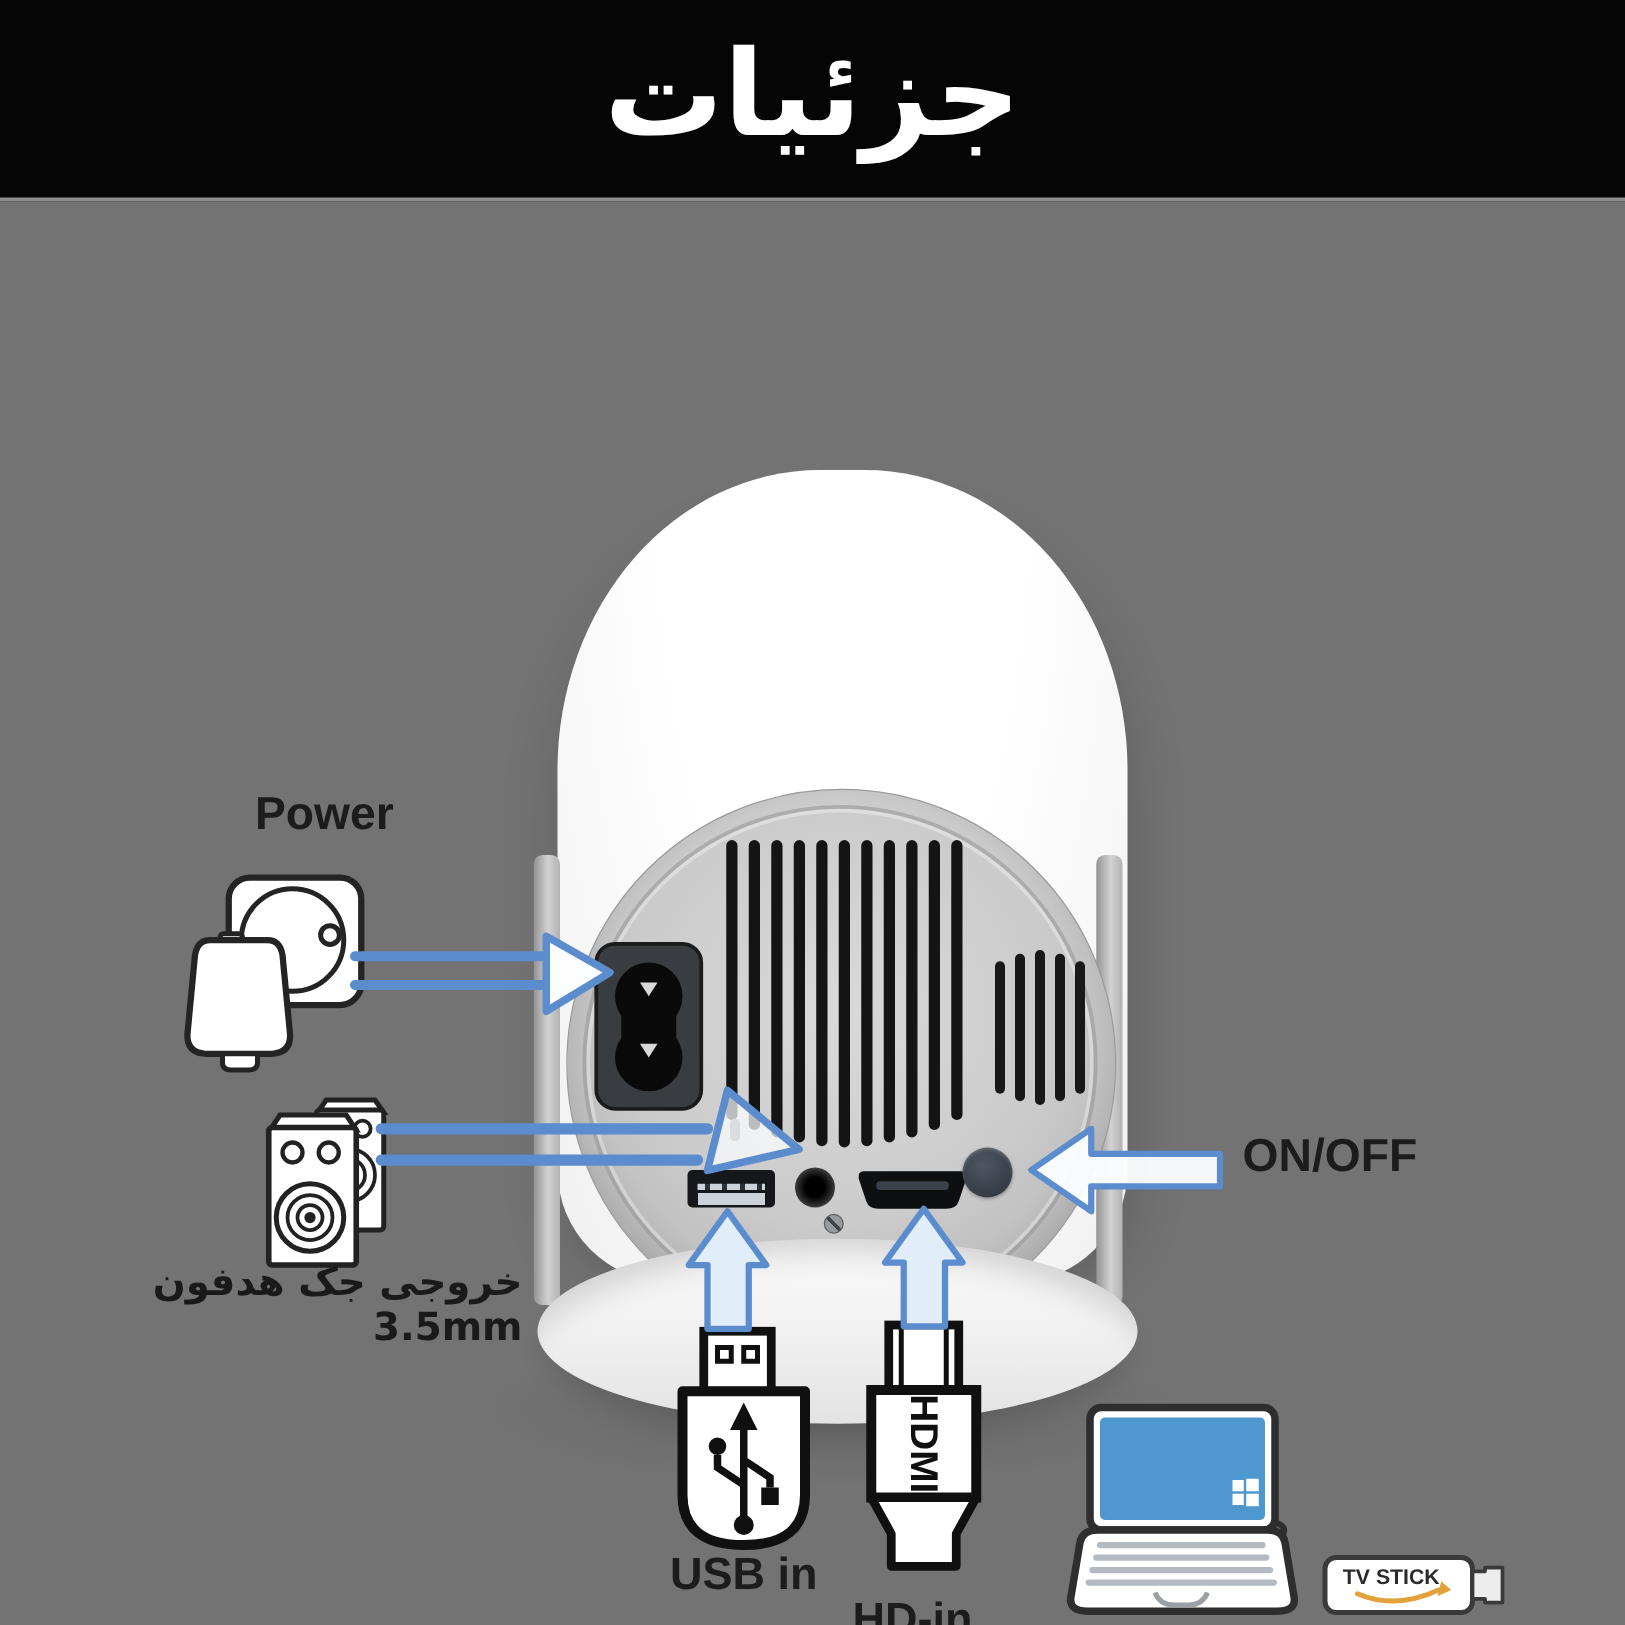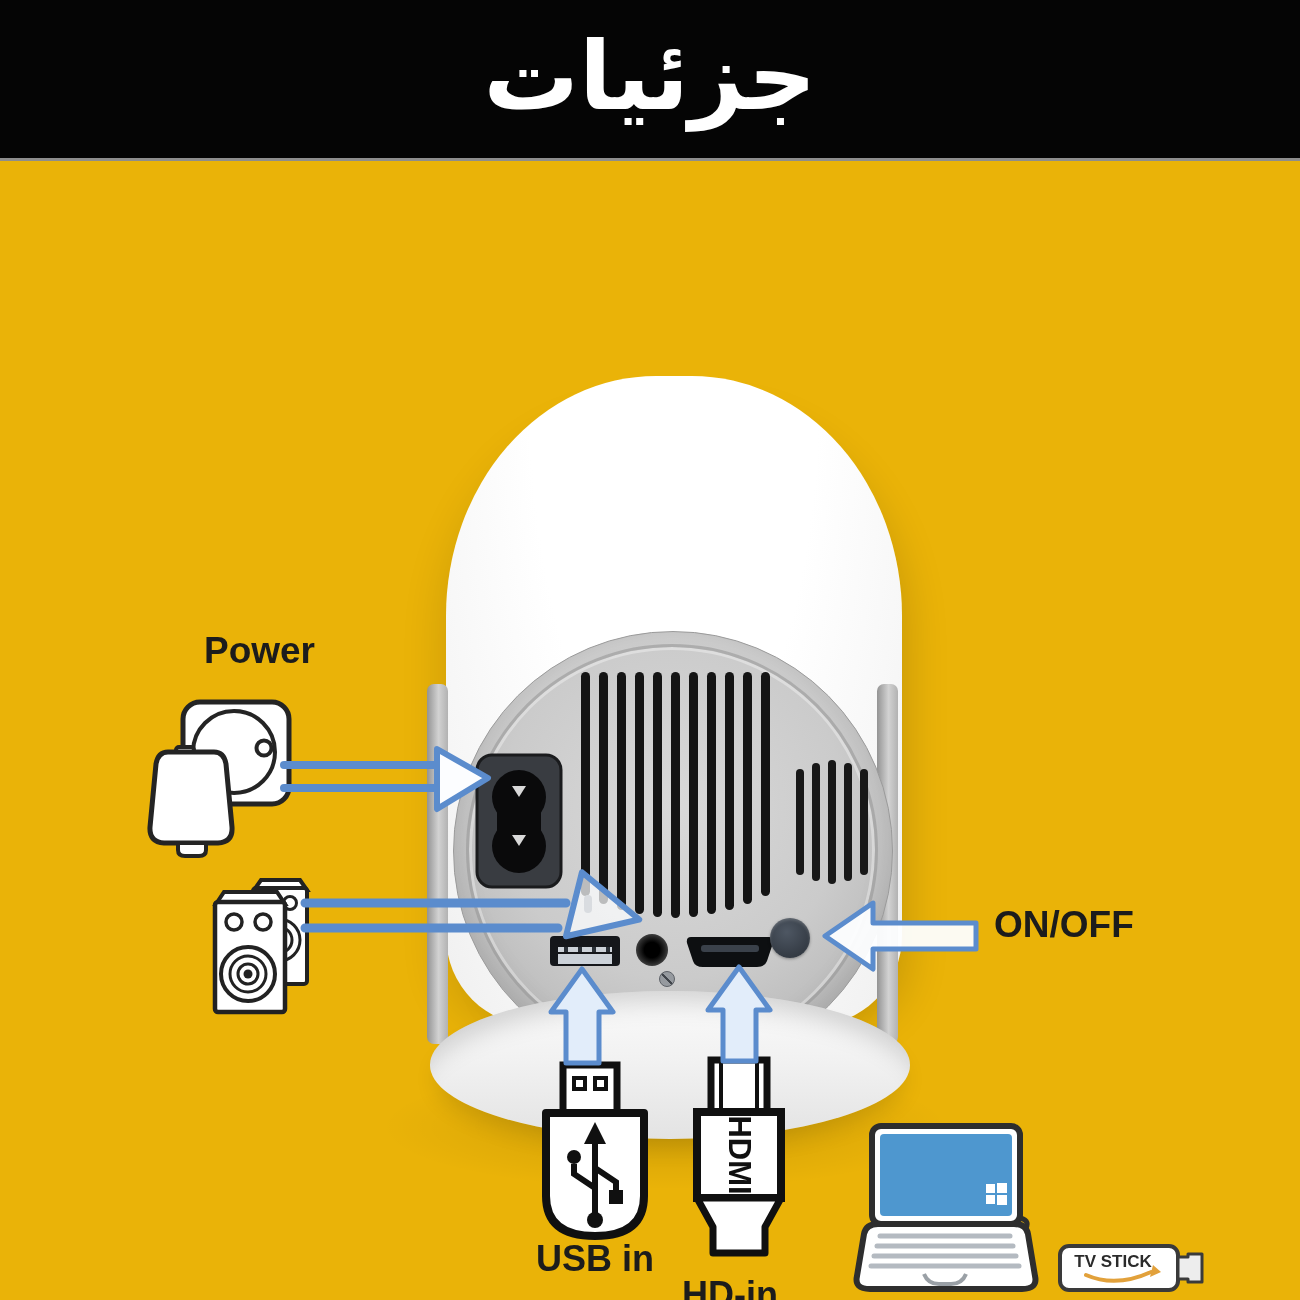--- a/index.html
+++ b/index.html
@@ -1,16 +1,16 @@
 <!DOCTYPE html>
 <html><head>
 <meta charset="utf-8">
 <style>
   html,body{margin:0;padding:0;background:#fff;}
-  #canvas{position:relative;width:1300px;height:1300px;background:#eab308;overflow:hidden;
+  #canvas{position:relative;width:1300px;height:1300px;background:#737373;overflow:hidden;
           font-family:"Liberation Sans",sans-serif;}
   .abs{position:absolute;}
   
   #banner{left:0;top:0;width:1300px;height:158px;background:#050505;border-bottom:3px solid #8d8d8d;
           display:flex;align-items:center;justify-content:center;}
   #banner-title{color:#ffffff;font-family:"DejaVu Sans",sans-serif;font-weight:700;font-size:95px;line-height:1;padding-bottom:6px;}
   
   #proj-body{left:446px;top:376px;width:456px;height:650px;
              border-radius:210px 210px 90px 90px / 240px 240px 90px 90px;
              background:radial-gradient(ellipse at 50% 0%,#ffffff 45%,#f6f6f6 80%,#efefef 100%);
@@ -137,20 +137,21 @@
     <circle cx="72" cy="63" r="4" fill="#222"></circle>
     <polygon points="9,27 17,15 70,15 78,27" fill="#fff" stroke="#222" stroke-width="4"></polygon>
     <rect x="8" y="25" width="70" height="110" rx="3" fill="#fff" stroke="#222" stroke-width="4.5"></rect>
     <circle cx="27" cy="45" r="8" fill="#fff" stroke="#222" stroke-width="3.5"></circle>
     <circle cx="56" cy="45" r="8" fill="#fff" stroke="#222" stroke-width="3.5"></circle>
     <circle cx="41" cy="97" r="27" fill="#fff" stroke="#222" stroke-width="4"></circle>
     <circle cx="41" cy="97" r="18" fill="#fff" stroke="#222" stroke-width="3"></circle>
     <circle cx="41" cy="97" r="10" fill="#fff" stroke="#222" stroke-width="3"></circle>
     <circle cx="41" cy="97" r="4.5" fill="#222"></circle>
   </svg>
+  <div class="abs" id="lbl-jack">خروجى جک هدفون 3.5mm</div>
 
   <div class="abs lbl" id="lbl-onoff">ON/OFF</div>
 
   <svg class="abs" style="left:536px;top:1058px" width="118" height="182" viewBox="0 0 118 182">
     <rect x="27" y="7" width="54" height="48" fill="#fff" stroke="#101010" stroke-width="7"></rect>
     <rect x="38" y="20" width="11" height="11" fill="#fff" stroke="#101010" stroke-width="4"></rect>
     <rect x="59" y="20" width="11" height="11" fill="#fff" stroke="#101010" stroke-width="4"></rect>
     <path d="M10,55 H108 V138 Q108,178 59,178 Q10,178 10,138 Z" fill="#fff" stroke="#101010" stroke-width="8" stroke-linejoin="round"></path>
     <g>
       <line x1="59" y1="162" x2="59" y2="83" stroke="#101010" stroke-width="6"></line>

